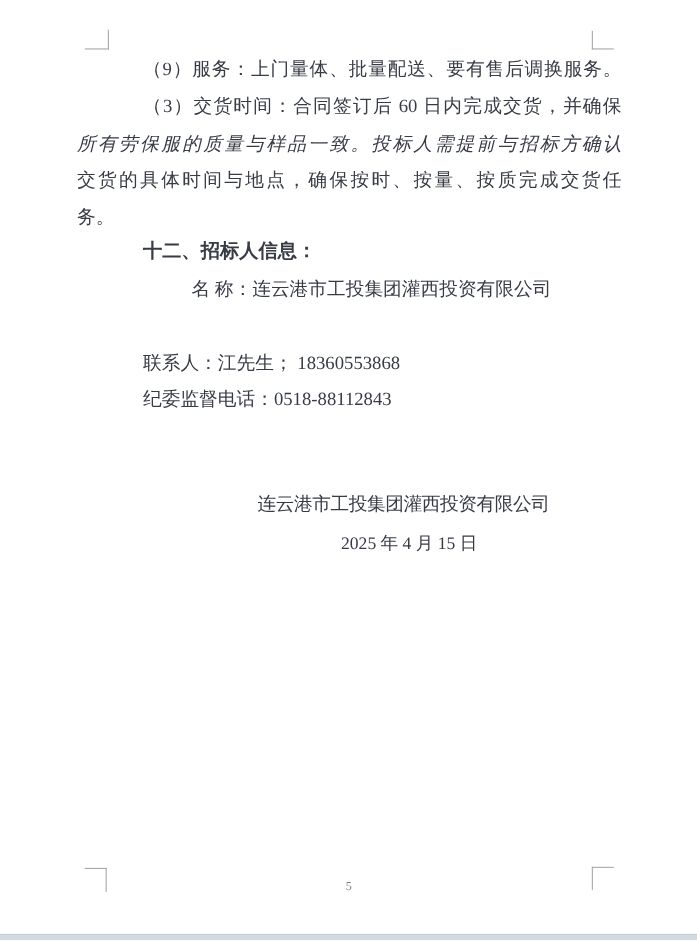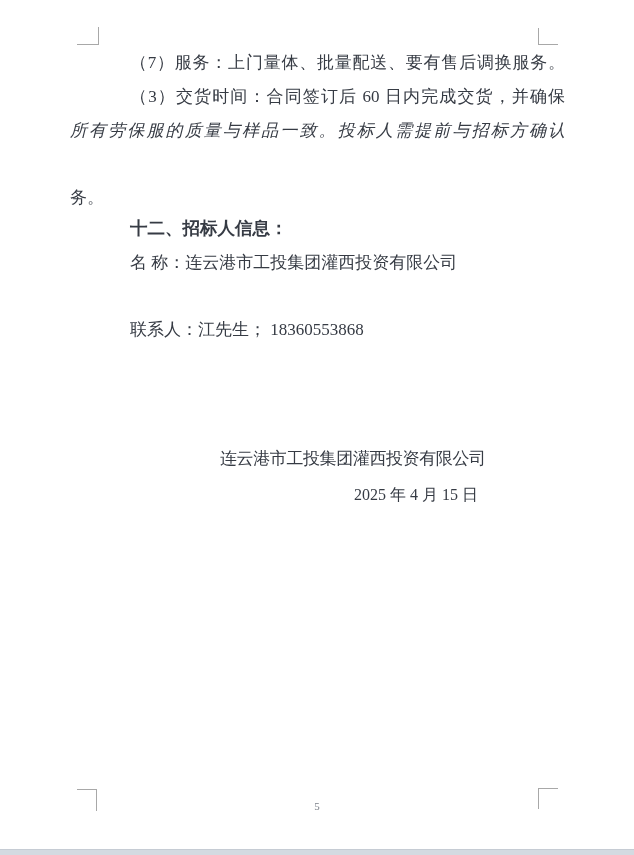--- a/index.html
+++ b/index.html
@@ -73,26 +73,26 @@
   }
   .line.indent { text-indent: 60px; }
   .line.inset  { left: 130px; width: auto; }
   .line.bold   { font-weight: bold; font-size: 17.5px; }
   .l1  { top: 53px; }
   .l2  { top: 87px; }
   .l3  { top: 121px; font-style: italic; }
   .l4  { top: 154px; }
   .l5  { top: 188px; }
   .l6  { top: 219px; }
-  .l7  { top: 253px; }
+  .l7  { top: 253px; margin-left: 44px; }
   .l8  { top: 287px; }
   .l9  { top: 320px; font-family: Liberation Serif, serif; }
   .l10 { top: 353px; }
-  .sig-company { position: absolute; left: 220px; top: 450px; font-size: 17px; line-height: 18px; color: #363b44; letter-spacing: -0.4px; white-space: nowrap; }
-  .sig-date    { position: absolute; left: 310px; top: 486px; font-size: 16px; line-height: 17px; color: #363b44; white-space: nowrap; margin-left: 44px; }
+  .sig-company { position: absolute; left: 234px; top: 450px; font-size: 17px; line-height: 18px; color: #363b44; letter-spacing: -0.4px; white-space: nowrap; }
+  .sig-date    { position: absolute; left: 310px; top: 486px; font-size: 16px; line-height: 17px; color: #363b44; white-space: nowrap; }
   .pagenum {
     position: absolute;
     left: 0; top: 800px;
     width: 634px;
     text-align: center;
     font-size: 11px;
     color: #7a7f88;
   }
 </style>
 </head>
@@ -100,29 +100,31 @@
 
 <div class="screen">
   <div class="top-strip"></div>
 
   <div class="page">
     <div class="mark tl"></div>
     <div class="mark tr"></div>
     <div class="mark bl"></div>
     <div class="mark br"></div>
 
-    <div class="line justify indent l1">（7）服务：上门量体、批量配送、要有售后调换服务。</div>
+    <div class="line justify indent l1">（9）服务：上门量体、批量配送、要有售后调换服务。</div>
     <div class="line justify indent l2">（3）交货时间：合同签订后 60 日内完成交货，并确保</div>
     <div class="line justify l3">所有劳保服的质量与样品一致。投标人需提前与招标方确认</div>
+    <div class="line justify l4">交货的具体时间与地点，确保按时、按量、按质完成交货任</div>
     <div class="line l5">务。</div>
 
     <div class="line inset bold l6">十二、招标人信息：</div>
 
     <div class="line inset l7">名 称：连云港市工投集团灌西投资有限公司</div>
     <div class="line inset l9">联系人：江先生； 18360553868</div>
+    <div class="line inset l10">纪委监督电话：0518-88112843</div>
 
     <div class="sig-company">连云港市工投集团灌西投资有限公司</div>
     <div class="sig-date">2025 年 4 月 15 日</div>
 
     <div class="pagenum">5</div>
   </div>
 
   <div class="bottom-strip"></div>
 </div>
 

